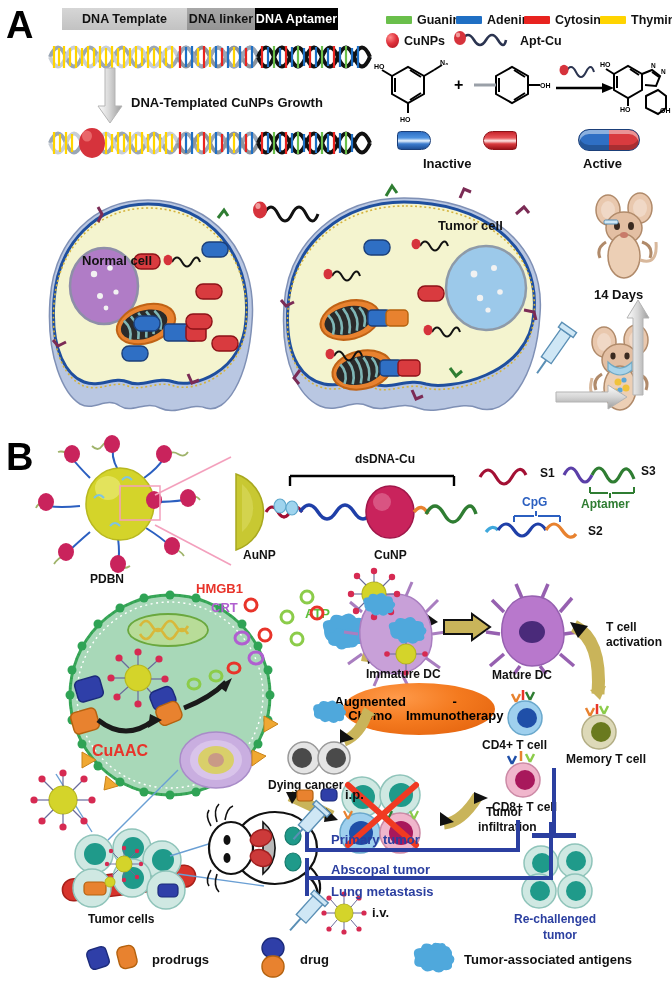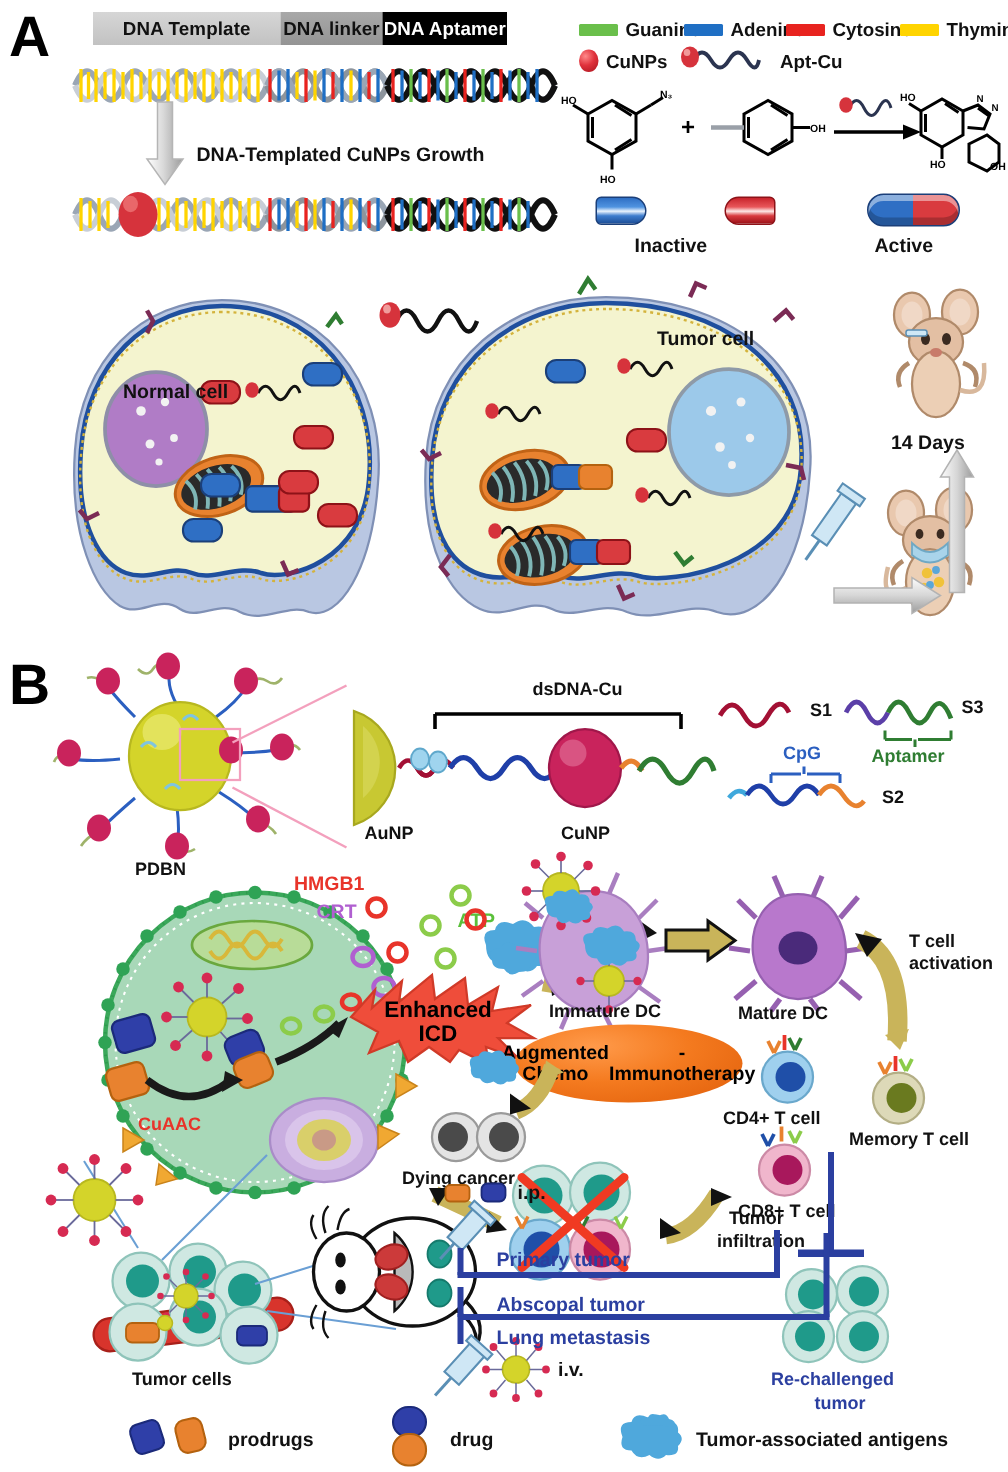--- a/index.html
+++ b/index.html
@@ -764,45 +764,38 @@
 
       <g fill="#f0a832" stroke="#c9831a" stroke-width="1">
         <polygon points="62,162 76,170 62,178"></polygon>
           <polygon points="86,186 98,196 84,200"></polygon>
         <polygon points="244,126 258,134 244,142"></polygon>
           <polygon points="232,160 246,166 232,176"></polygon>
       </g>
     </svg>
   </div>
 
-  <div class="lbl t13" style="left:92px; top:742px; color:#e8342a; font-size:12px;">CuAAC</div>
+  <div class="lbl t13" style="left:92px; top:742px; color:#e8342a; font-size:16px;">CuAAC</div>
   <div class="lbl t13" style="left:196px; top:581px; color:#e8342a;">HMGB1</div>
   <div class="lbl t13" style="left:305px; top:606px; color:#5ac03a;">ATP</div>
   <div class="lbl t13" style="left:211px; top:600px; color:#b05fd0;">CRT</div>
 
   <div class="abs" style="left:235px; top:595px;">
     <svg width="120" height="70" viewBox="0 0 120 70">
       <g fill="none" stroke-width="3">
         <circle cx="16" cy="10" r="6" stroke="#e8342a"></circle>
         <circle cx="52" cy="22" r="6" stroke="#8ccc4a"></circle>
         <circle cx="82" cy="18" r="6" stroke="#e8342a"></circle>
         <circle cx="30" cy="40" r="6" stroke="#e8342a"></circle>
         <circle cx="62" cy="44" r="6" stroke="#8ccc4a"></circle>
         <circle cx="72" cy="2" r="6" stroke="#8ccc4a"></circle>
       </g>
     </svg>
   </div>
 
-  <div class="abs" style="left:228px; top:648px;">
-    <svg width="130" height="62" viewBox="0 0 130 62">
-      <polygon points="6,30 22,12 20,24 40,6 38,20 60,2 62,18 82,4 84,22 104,10 100,26 126,22 110,34 128,44 104,44 118,58 96,50 98,62 78,52 72,60 58,50 44,60 38,46 18,54 24,40" fill="#ef4d3a" stroke="#d03a28" stroke-width="1.5"></polygon>
-      <text x="64" y="30" text-anchor="middle" font-size="15" font-weight="bold" font-family="Liberation Sans, sans-serif" fill="#000">Enhanced</text>
-      <text x="64" y="46" text-anchor="middle" font-size="15" font-weight="bold" font-family="Liberation Sans, sans-serif" fill="#000">ICD</text>
-    </svg>
-  </div>
 
   <div class="abs" style="left:318px; top:612px;">
     <svg width="60" height="40" viewBox="0 0 60 40">
       <path d="M6 18 q-4 -10 6 -10 q2 -8 12 -4 q8 -6 14 2 q10 -2 10 8 q6 4 0 10 q2 8 -8 8 q-4 6 -12 2 q-8 4 -12 -4 q-10 0 -10 -12 z" fill="#4fa8dc"></path>
       <path d="M24 30 q-4 -8 6 -8 q2 -6 10 -2 q8 -4 10 4 q6 4 0 8 q0 6 -8 6 q-6 4 -10 -2 q-8 0 -8 -6 z" fill="#4fa8dc" transform="translate(-14,-2)"></path>
     </svg>
   </div>
 
   <div class="abs" style="left:364px; top:610px;">
     <svg width="74" height="56" viewBox="0 0 74 56">

